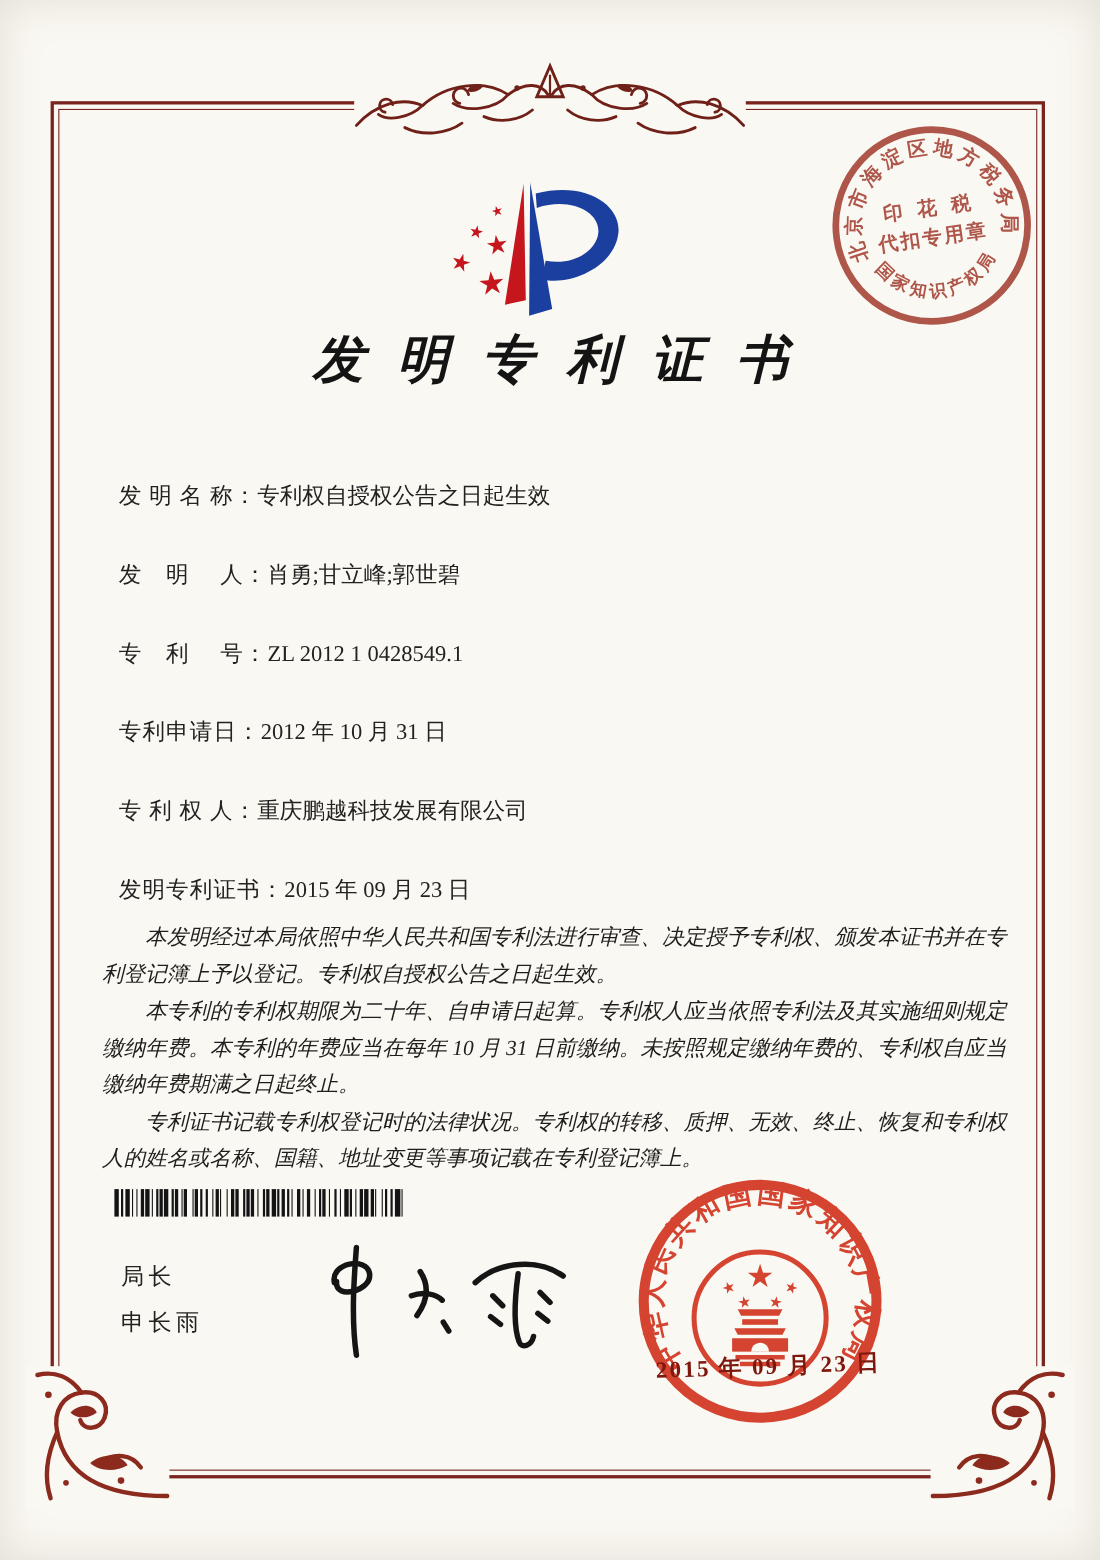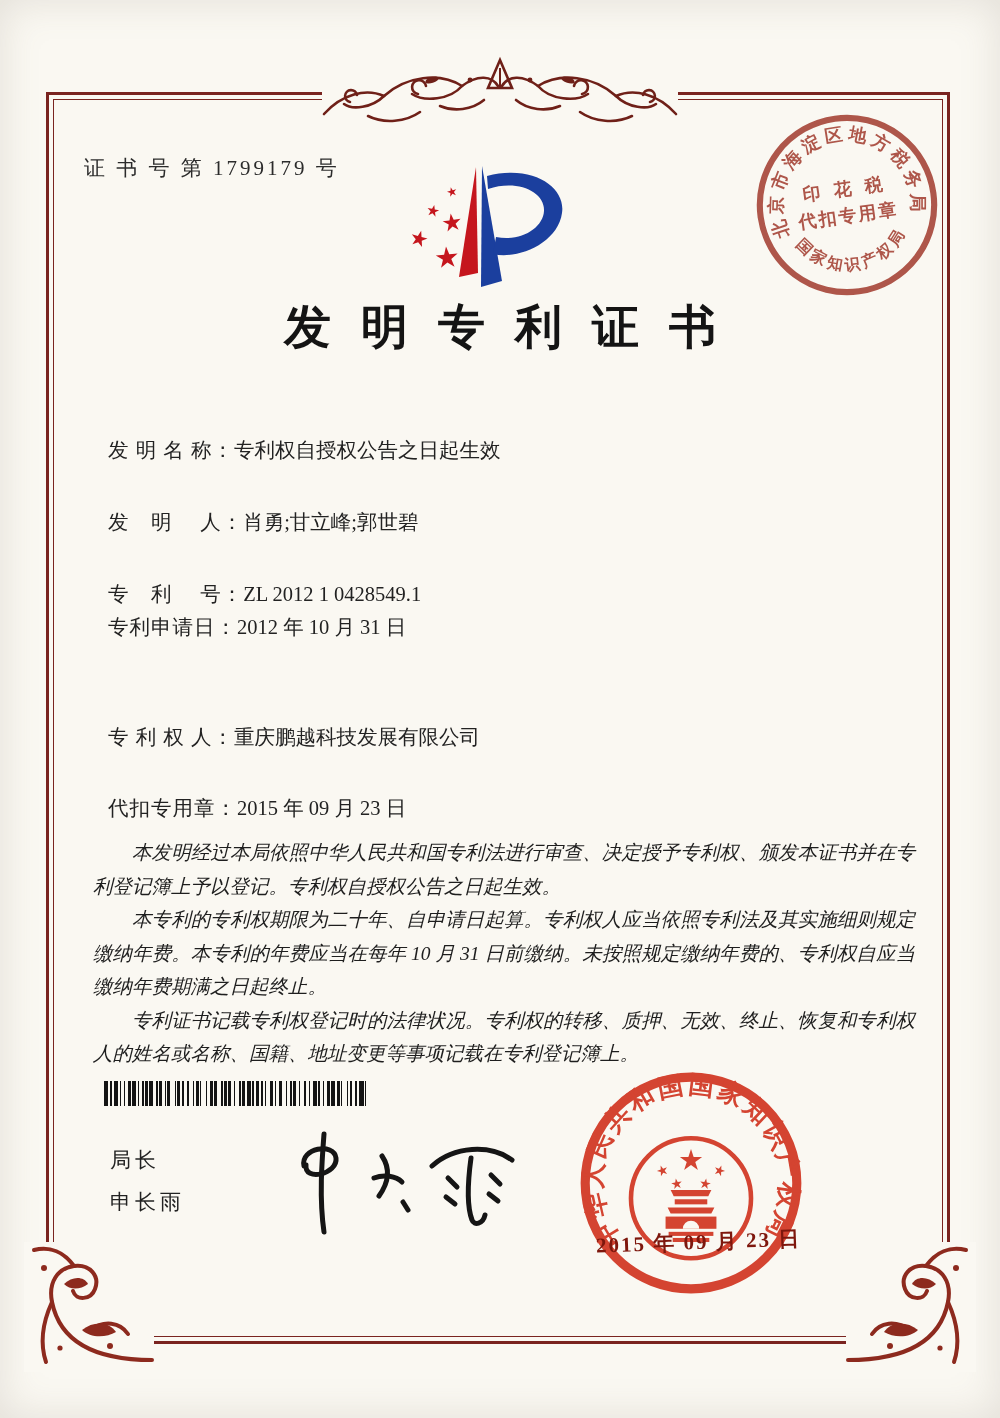--- a/index.html
+++ b/index.html
@@ -5,21 +5,21 @@
   html,body{margin:0;padding:0;}
   body{background:#e9e7e1;font-family:"Liberation Serif","DejaVu Serif",serif;}
   .page{position:relative;width:1000px;height:1418px;margin:0 auto;background:#faf8f2;overflow:hidden;
         box-shadow:inset 0 0 40px rgba(120,110,95,.18);}
   .frame{position:absolute;left:46px;top:92px;right:50px;bottom:74px;border:3px solid #7a2420;z-index:1;}
   .frame-inner{position:absolute;inset:4px;border:1px solid #7a2420;}
   .patch{position:absolute;background:#faf8f2;z-index:2;}
   .orn{position:absolute;z-index:3;}
   .cert-no{position:absolute;left:84px;top:154px;z-index:4;font-size:21px;color:#2b2b2b;letter-spacing:3px;}
   .title{position:absolute;left:0;top:296px;width:100%;text-align:center;z-index:4;
-         font-size:47px;font-weight:bold;color:#141414;letter-spacing:30px;text-indent:30px;}
+         font-size:47px;font-weight:bold;color:#141414;letter-spacing:30px;text-indent:30px;font-style:italic;}
   .field-row{position:absolute;left:108px;z-index:4;font-size:20.5px;color:#222;white-space:nowrap;}
   .field-label{letter-spacing:1px;}
   .body-text{position:absolute;left:93px;top:836px;width:822px;z-index:4;font-style:italic;}
   .body-text p{margin:0;font-size:19.5px;line-height:33.5px;color:#1e1e1e;text-align:justify;text-indent:2em;}
   .barcode{position:absolute;left:104px;top:1081px;width:266px;height:25px;z-index:4;font-size:0;white-space:nowrap;}
   .director{position:absolute;left:110px;top:1146px;z-index:4;color:#222;
             font-family:"Liberation Sans","DejaVu Sans",sans-serif;font-size:21px;letter-spacing:4px;}
   .director div{margin-bottom:14px;}
   .signature{position:absolute;left:262px;top:1118px;z-index:5;}
   .stamp-tax{position:absolute;left:752px;top:110px;z-index:4;transform:rotate(-8deg);opacity:.92;}
@@ -89,21 +89,20 @@
       <g fill="#8d2a1e">
         <path d="M62,92 C74,82 90,84 96,94 C86,100 70,100 62,92 Z"></path>
         <path d="M44,46 C52,38 64,38 68,46 C60,52 50,52 44,46 Z"></path>
         <circle cx="24" cy="30" r="3"></circle>
           <circle cx="90" cy="108" r="3"></circle>
           <circle cx="40" cy="110" r="2.6"></circle>
       </g>
     </g>
   </svg>
 
-  <div class="cert-no">证 书 号 第 1799179 号</div>
 
   <svg class="stamp-tax" width="190" height="190" viewBox="0 0 170 170">
     <circle cx="85" cy="85" r="78" fill="none" stroke="#a8493c" stroke-width="5.5"></circle>
     <path id="taxTop" d="M30.5,104.8 A58,58 0 1 1 139.5,104.8" fill="none"></path>
     <path id="taxBot" d="M34.8,114 A58,58 0 0 0 135.2,114" fill="none"></path>
     <text font-size="16" fill="#a8493c" letter-spacing="4" font-weight="bold">
       <textPath href="#taxTop">北京市海淀区地方税务局</textPath>
     </text>
     <text font-size="14" fill="#a8493c" letter-spacing="3" font-weight="bold">
       <textPath href="#taxBot">国家知识产权局</textPath>
@@ -134,28 +133,28 @@
 
   <div class="field-row" style="top:436px;">
     <span class="field-label">发 明 名 称：</span><span>专利权自授权公告之日起生效</span>
   </div>
   <div class="field-row" style="top:508px;">
     <span class="field-label">发　明　 人：</span><span>肖勇;甘立峰;郭世碧</span>
   </div>
   <div class="field-row" style="top:580px;">
     <span class="field-label">专　利　 号：</span><span>ZL 2012 1 0428549.1</span>
   </div>
-  <div class="field-row" style="top:613px;text-align:center;">
+  <div class="field-row" style="top:651px;text-align:center;">
     <span class="field-label">专利申请日：</span><span>2012 年 10 月 31 日</span>
   </div>
   <div class="field-row" style="top:723px;">
     <span class="field-label">专 利 权 人：</span><span>重庆鹏越科技发展有限公司</span>
   </div>
   <div class="field-row" style="top:794px;">
-    <span class="field-label">代扣专用章：</span><span>2015 年 09 月 23 日</span>
+    <span class="field-label">发明专利证书：</span><span>2015 年 09 月 23 日</span>
   </div>
 
   <div class="body-text">
     <p>本发明经过本局依照中华人民共和国专利法进行审查、决定授予专利权、颁发本证书并在专利登记簿上予以登记。专利权自授权公告之日起生效。</p>
     <p>本专利的专利权期限为二十年、自申请日起算。专利权人应当依照专利法及其实施细则规定缴纳年费。本专利的年费应当在每年 10 月 31 日前缴纳。未按照规定缴纳年费的、专利权自应当缴纳年费期满之日起终止。</p>
     <p>专利证书记载专利权登记时的法律状况。专利权的转移、质押、无效、终止、恢复和专利权人的姓名或名称、国籍、地址变更等事项记载在专利登记簿上。</p>
   </div>
 
   <div class="barcode"><span style="display:inline-block;height:100%;width:4.24468085106383px;background:#141414;"></span><span style="display:inline-block;height:100%;width:1.4148936170212767px;"></span><span style="display:inline-block;height:100%;width:2.8297872340425534px;background:#141414;"></span><span style="display:inline-block;height:100%;width:1.4148936170212767px;"></span><span style="display:inline-block;height:100%;width:4.24468085106383px;background:#141414;"></span><span style="display:inline-block;height:100%;width:1.4148936170212767px;"></span><span style="display:inline-block;height:100%;width:1.4148936170212767px;background:#141414;"></span><span style="display:inline-block;height:100%;width:2.8297872340425534px;"></span><span style="display:inline-block;height:100%;width:1.4148936170212767px;background:#141414;"></span><span style="display:inline-block;height:100%;width:2.8297872340425534px;"></span><span style="display:inline-block;height:100%;width:2.8297872340425534px;background:#141414;"></span><span style="display:inline-block;height:100%;width:1.4148936170212767px;"></span><span style="display:inline-block;height:100%;width:4.24468085106383px;background:#141414;"></span><span style="display:inline-block;height:100%;width:1.4148936170212767px;"></span><span style="display:inline-block;height:100%;width:1.4148936170212767px;background:#141414;"></span><span style="display:inline-block;height:100%;width:2.8297872340425534px;"></span><span style="display:inline-block;height:100%;width:1.4148936170212767px;background:#141414;"></span><span style="display:inline-block;height:100%;width:1.4148936170212767px;"></span><span style="display:inline-block;height:100%;width:2.8297872340425534px;background:#141414;"></span><span style="display:inline-block;height:100%;width:1.4148936170212767px;"></span><span style="display:inline-block;height:100%;width:4.24468085106383px;background:#141414;"></span><span style="display:inline-block;height:100%;width:2.8297872340425534px;"></span><span style="display:inline-block;height:100%;width:1.4148936170212767px;background:#141414;"></span><span style="display:inline-block;height:100%;width:1.4148936170212767px;"></span><span style="display:inline-block;height:100%;width:2.8297872340425534px;background:#141414;"></span><span style="display:inline-block;height:100%;width:2.8297872340425534px;"></span><span style="display:inline-block;height:100%;width:1.4148936170212767px;background:#141414;"></span><span style="display:inline-block;height:100%;width:1.4148936170212767px;"></span><span style="display:inline-block;height:100%;width:2.8297872340425534px;background:#141414;"></span><span style="display:inline-block;height:100%;width:4.24468085106383px;"></span><span style="display:inline-block;height:100%;width:1.4148936170212767px;background:#141414;"></span><span style="display:inline-block;height:100%;width:1.4148936170212767px;"></span><span style="display:inline-block;height:100%;width:2.8297872340425534px;background:#141414;"></span><span style="display:inline-block;height:100%;width:1.4148936170212767px;"></span><span style="display:inline-block;height:100%;width:2.8297872340425534px;background:#141414;"></span><span style="display:inline-block;height:100%;width:2.8297872340425534px;"></span><span style="display:inline-block;height:100%;width:1.4148936170212767px;background:#141414;"></span><span style="display:inline-block;height:100%;width:4.24468085106383px;"></span><span style="display:inline-block;height:100%;width:1.4148936170212767px;background:#141414;"></span><span style="display:inline-block;height:100%;width:1.4148936170212767px;"></span><span style="display:inline-block;height:100%;width:2.8297872340425534px;background:#141414;"></span><span style="display:inline-block;height:100%;width:1.4148936170212767px;"></span><span style="display:inline-block;height:100%;width:1.4148936170212767px;background:#141414;"></span><span style="display:inline-block;height:100%;width:4.24468085106383px;"></span><span style="display:inline-block;height:100%;width:1.4148936170212767px;background:#141414;"></span><span style="display:inline-block;height:100%;width:2.8297872340425534px;"></span><span style="display:inline-block;height:100%;width:2.8297872340425534px;background:#141414;"></span><span style="display:inline-block;height:100%;width:1.4148936170212767px;"></span><span style="display:inline-block;height:100%;width:2.8297872340425534px;background:#141414;"></span><span style="display:inline-block;height:100%;width:4.24468085106383px;"></span><span style="display:inline-block;height:100%;width:1.4148936170212767px;background:#141414;"></span><span style="display:inline-block;height:100%;width:1.4148936170212767px;"></span><span style="display:inline-block;height:100%;width:2.8297872340425534px;background:#141414;"></span><span style="display:inline-block;height:100%;width:1.4148936170212767px;"></span><span style="display:inline-block;height:100%;width:2.8297872340425534px;background:#141414;"></span><span style="display:inline-block;height:100%;width:2.8297872340425534px;"></span><span style="display:inline-block;height:100%;width:1.4148936170212767px;background:#141414;"></span><span style="display:inline-block;height:100%;width:4.24468085106383px;"></span><span style="display:inline-block;height:100%;width:1.4148936170212767px;background:#141414;"></span><span style="display:inline-block;height:100%;width:1.4148936170212767px;"></span><span style="display:inline-block;height:100%;width:2.8297872340425534px;background:#141414;"></span><span style="display:inline-block;height:100%;width:1.4148936170212767px;"></span><span style="display:inline-block;height:100%;width:4.24468085106383px;background:#141414;"></span><span style="display:inline-block;height:100%;width:1.4148936170212767px;"></span><span style="display:inline-block;height:100%;width:1.4148936170212767px;background:#141414;"></span><span style="display:inline-block;height:100%;width:2.8297872340425534px;"></span><span style="display:inline-block;height:100%;width:2.8297872340425534px;background:#141414;"></span><span style="display:inline-block;height:100%;width:1.4148936170212767px;"></span><span style="display:inline-block;height:100%;width:2.8297872340425534px;background:#141414;"></span><span style="display:inline-block;height:100%;width:1.4148936170212767px;"></span><span style="display:inline-block;height:100%;width:1.4148936170212767px;background:#141414;"></span><span style="display:inline-block;height:100%;width:4.24468085106383px;"></span><span style="display:inline-block;height:100%;width:2.8297872340425534px;background:#141414;"></span><span style="display:inline-block;height:100%;width:1.4148936170212767px;"></span><span style="display:inline-block;height:100%;width:1.4148936170212767px;background:#141414;"></span><span style="display:inline-block;height:100%;width:2.8297872340425534px;"></span><span style="display:inline-block;height:100%;width:2.8297872340425534px;background:#141414;"></span><span style="display:inline-block;height:100%;width:4.24468085106383px;"></span><span style="display:inline-block;height:100%;width:1.4148936170212767px;background:#141414;"></span><span style="display:inline-block;height:100%;width:2.8297872340425534px;"></span><span style="display:inline-block;height:100%;width:1.4148936170212767px;background:#141414;"></span><span style="display:inline-block;height:100%;width:1.4148936170212767px;"></span><span style="display:inline-block;height:100%;width:2.8297872340425534px;background:#141414;"></span><span style="display:inline-block;height:100%;width:2.8297872340425534px;"></span><span style="display:inline-block;height:100%;width:1.4148936170212767px;background:#141414;"></span><span style="display:inline-block;height:100%;width:4.24468085106383px;"></span><span style="display:inline-block;height:100%;width:1.4148936170212767px;background:#141414;"></span><span style="display:inline-block;height:100%;width:2.8297872340425534px;"></span><span style="display:inline-block;height:100%;width:1.4148936170212767px;background:#141414;"></span><span style="display:inline-block;height:100%;width:2.8297872340425534px;"></span><span style="display:inline-block;height:100%;width:4.24468085106383px;background:#141414;"></span><span style="display:inline-block;height:100%;width:1.4148936170212767px;"></span><span style="display:inline-block;height:100%;width:1.4148936170212767px;background:#141414;"></span><span style="display:inline-block;height:100%;width:2.8297872340425534px;"></span><span style="display:inline-block;height:100%;width:1.4148936170212767px;background:#141414;"></span><span style="display:inline-block;height:100%;width:2.8297872340425534px;"></span><span style="display:inline-block;height:100%;width:2.8297872340425534px;background:#141414;"></span><span style="display:inline-block;height:100%;width:1.4148936170212767px;"></span><span style="display:inline-block;height:100%;width:4.24468085106383px;background:#141414;"></span><span style="display:inline-block;height:100%;width:1.4148936170212767px;"></span><span style="display:inline-block;height:100%;width:2.8297872340425534px;background:#141414;"></span><span style="display:inline-block;height:100%;width:1.4148936170212767px;"></span><span style="display:inline-block;height:100%;width:1.4148936170212767px;background:#141414;"></span><span style="display:inline-block;height:100%;width:4.24468085106383px;"></span><span style="display:inline-block;height:100%;width:1.4148936170212767px;background:#141414;"></span><span style="display:inline-block;height:100%;width:1.4148936170212767px;"></span><span style="display:inline-block;height:100%;width:2.8297872340425534px;background:#141414;"></span><span style="display:inline-block;height:100%;width:2.8297872340425534px;"></span><span style="display:inline-block;height:100%;width:1.4148936170212767px;background:#141414;"></span><span style="display:inline-block;height:100%;width:2.8297872340425534px;"></span><span style="display:inline-block;height:100%;width:4.24468085106383px;background:#141414;"></span><span style="display:inline-block;height:100%;width:1.4148936170212767px;"></span><span style="display:inline-block;height:100%;width:1.4148936170212767px;background:#141414;"></span><span style="display:inline-block;height:100%;width:2.8297872340425534px;"></span></div>
 

